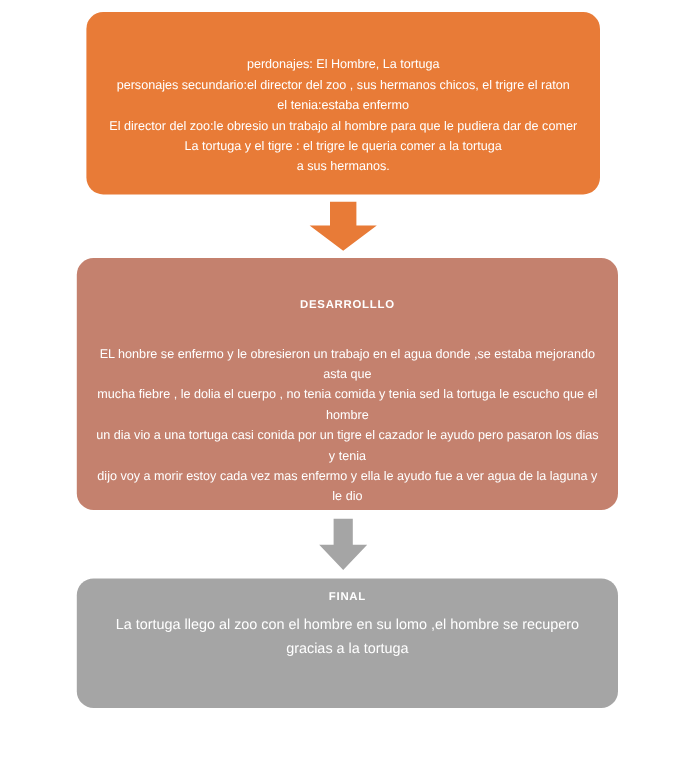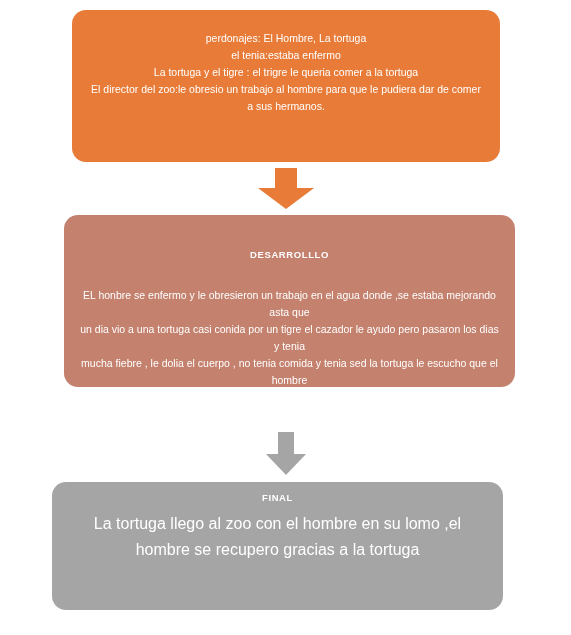--- a/index.html
+++ b/index.html
@@ -56,62 +56,62 @@
     left: 72px;
     top: 10px;
     width: 428px;
     height: 152px;
     background: #e87b37;
     padding: 0 10px;
   }
   #node-inicio .node-title {
     font-size: 8.5px;
     margin-top: -9px;
-    margin-bottom: 20px;
+    margin-bottom: 36px;
   }
   #node-inicio .node-body {
     font-size: 10.5px;
     padding: 0 8px;
   }
 
   
   #node-desarrollo {
     left: 64px;
     top: 215px;
     width: 451px;
-    height: 172px;
+    height: 210px;
     background: #c4816e;
     padding: 0 8px;
   }
   #node-desarrollo .node-title {
     font-size: 9.5px;
     margin-top: 35px;
     margin-bottom: 27px;
   }
   #node-desarrollo .node-body {
     font-size: 10.5px;
     padding: 0 6px;
   }
 
   
   #node-final {
-    left: 52px;
+    left: 64px;
     top: 482px;
     width: 451px;
-    height: 128px;
+    height: 108px;
     background: #a5a5a5;
     padding: 0 8px;
   }
   #node-final .node-title {
     font-size: 9.5px;
     margin-top: 11px;
     margin-bottom: 8px;
   }
   #node-final .node-body {
-    font-size: 16px;
+    font-size: 12px;
     padding: 0 6px;
   }
 
   
   .arrow {
     position: absolute;
   }
   #arrow-inicio-desarrollo {
     left: 256px;
     top: 168px;
@@ -132,41 +132,42 @@
 </style>
 </head>
 <body>
 
 <div class="flow">
 
   <div class="node" id="node-inicio">
     <div class="node-title">INICIO</div>
     <div class="node-body">
       <p>perdonajes: El Hombre, La tortuga</p>
+      <p>personajes secundario:el director del zoo , sus hermanos chicos, el trigre el raton</p>
       <p>el tenia:estaba enfermo</p>
+      <p>El director del zoo:le obresio un trabajo al hombre para que le pudiera dar de comer</p>
       <p>La tortuga y el tigre : el trigre le queria comer a la tortuga</p>
-      <p>El director del zoo:le obresio un trabajo al hombre para que le pudiera dar de comer</p>
       <p>a sus hermanos.</p>
     </div>
   </div>
 
   <div class="arrow" id="arrow-inicio-desarrollo">
     <svg viewBox="0 0 60 42" preserveAspectRatio="none" aria-hidden="true">
       <polygon points="19,0 41,0 41,20 58,20 30,41 2,20 19,20" fill="#e87b37"></polygon>
     </svg>
   </div>
 
   <div class="node" id="node-desarrollo">
     <div class="node-title">DESARROLLLO</div>
     <div class="node-body">
       <p>EL honbre se enfermo y le obresieron un trabajo en el agua donde ,se  estaba mejorando asta que</p>
+      <p>mucha fiebre , le dolia el cuerpo , no tenia comida y tenia sed  la  tortuga le escucho que el hombre</p>
       <p>un dia vio a una tortuga casi conida por un tigre el cazador le ayudo pero pasaron los dias y tenia</p>
-      <p>mucha fiebre , le dolia el cuerpo , no tenia comida y tenia sed  la  tortuga le escucho que el hombre</p>
+      <p>dijo voy a morir estoy cada vez mas enfermo y ella  le ayudo fue a ver agua de la laguna  y le dio</p>
       <p>yuyitos para comer pero el</p>
-      <p>dijo voy a morir estoy cada vez mas enfermo y ella  le ayudo fue a ver agua de la laguna  y le dio</p>
       <p>honbre seguia enfermo y la tortuga desidio llevarle a Buenos Aires par que que cure.</p>
     </div>
   </div>
 
   <div class="arrow" id="arrow-desarrollo-final">
     <svg viewBox="0 0 44 44" preserveAspectRatio="none" aria-hidden="true">
       <polygon points="14,0 30,0 30,22 42,22 22,43 2,22 14,22" fill="#a5a5a5"></polygon>
     </svg>
   </div>
 

